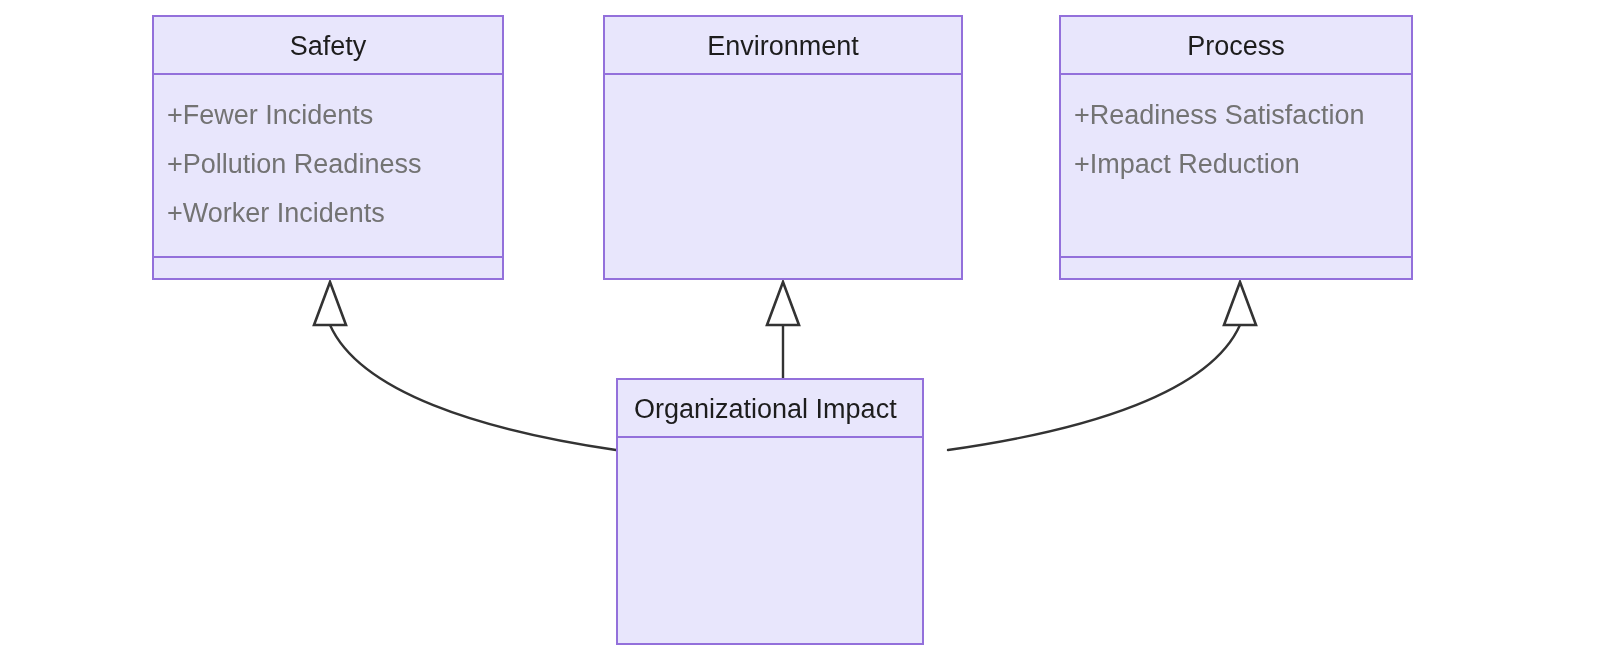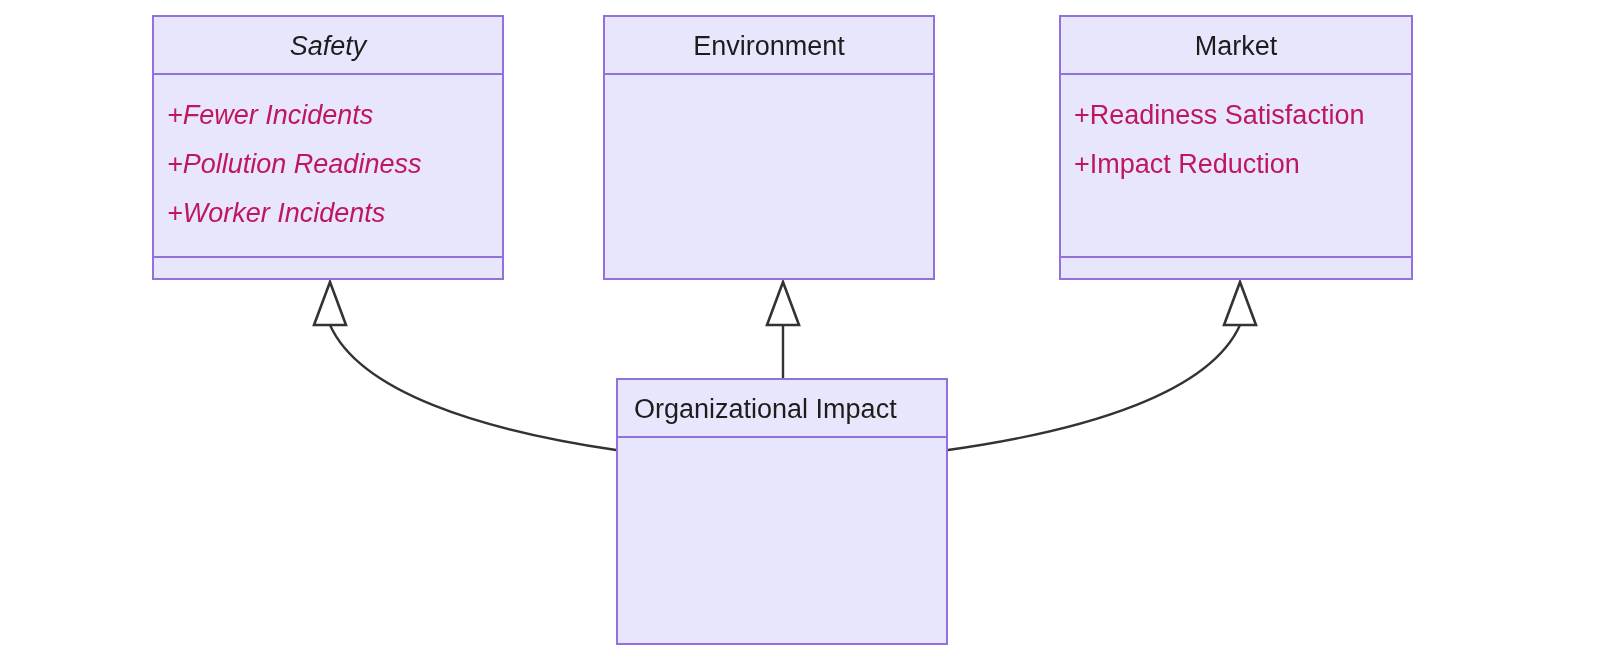--- a/index.html
+++ b/index.html
@@ -50,21 +50,21 @@
     padding-left: 16px;
   }
   .uml-attributes {
     box-sizing: border-box;
     flex: 1 1 auto;
     border-bottom: 2px solid #9370db;
     padding: 16px 0 14px 13px;
   }
   .uml-attribute {
     font-size: 27px;
-    color: #be185d;
+    color: #737373;
     line-height: 49px;
     white-space: nowrap;
   }
   .uml-methods {
     box-sizing: border-box;
     height: 20px;
   }
 </style>
 </head>
 <body>
@@ -77,42 +77,42 @@
       <path class="edge-path" fill="none" stroke="#333333" stroke-width="2.4" stroke-linecap="round" d="M 783 378 L 783 325"></path>
       <path class="edge-path" fill="none" stroke="#333333" stroke-width="2.4" stroke-linecap="round" d="M 948 450 C 1090 430, 1210 392, 1240 325"></path>
     </g>
     <g>
       <polygon fill="#ffffff" stroke="#333333" stroke-width="2.6" stroke-linejoin="miter" points="330,282 314,325 346,325"></polygon>
       <polygon fill="#ffffff" stroke="#333333" stroke-width="2.6" stroke-linejoin="miter" points="783,282 767,325 799,325"></polygon>
       <polygon fill="#ffffff" stroke="#333333" stroke-width="2.6" stroke-linejoin="miter" points="1240,282 1224,325 1256,325"></polygon>
     </g>
   </svg>
 
-  <div class="uml-class" style="left:152px; top:15px; width:352px; height:265px;font-style:italic;">
+  <div class="uml-class" style="left:152px; top:15px; width:352px; height:265px;">
     <div class="uml-class-name">Safety</div>
     <div class="uml-attributes">
       <div class="uml-attribute">+Fewer Incidents</div>
       <div class="uml-attribute">+Pollution Readiness</div>
       <div class="uml-attribute">+Worker Incidents</div>
     </div>
     <div class="uml-methods"></div>
   </div>
 
-  <div class="uml-class" style="left:603px; top:15px; width:332px; height:265px;">
+  <div class="uml-class" style="left:603px; top:15px; width:360px; height:265px;">
     <div class="uml-class-name">Environment</div>
     <div class="uml-methods"></div>
   </div>
 
   <div class="uml-class" style="left:1059px; top:15px; width:354px; height:265px;">
-    <div class="uml-class-name">Market</div>
+    <div class="uml-class-name">Process</div>
     <div class="uml-attributes">
       <div class="uml-attribute">+Readiness Satisfaction</div>
       <div class="uml-attribute">+Impact Reduction</div>
     </div>
     <div class="uml-methods"></div>
   </div>
 
-  <div class="uml-class" style="left:616px; top:378px; width:332px; height:267px;">
+  <div class="uml-class" style="left:616px; top:378px; width:308px; height:267px;">
     <div class="uml-class-name align-left">Organizational Impact</div>
     <div class="uml-methods"></div>
   </div>
 
 </div>
 
 </body></html>

